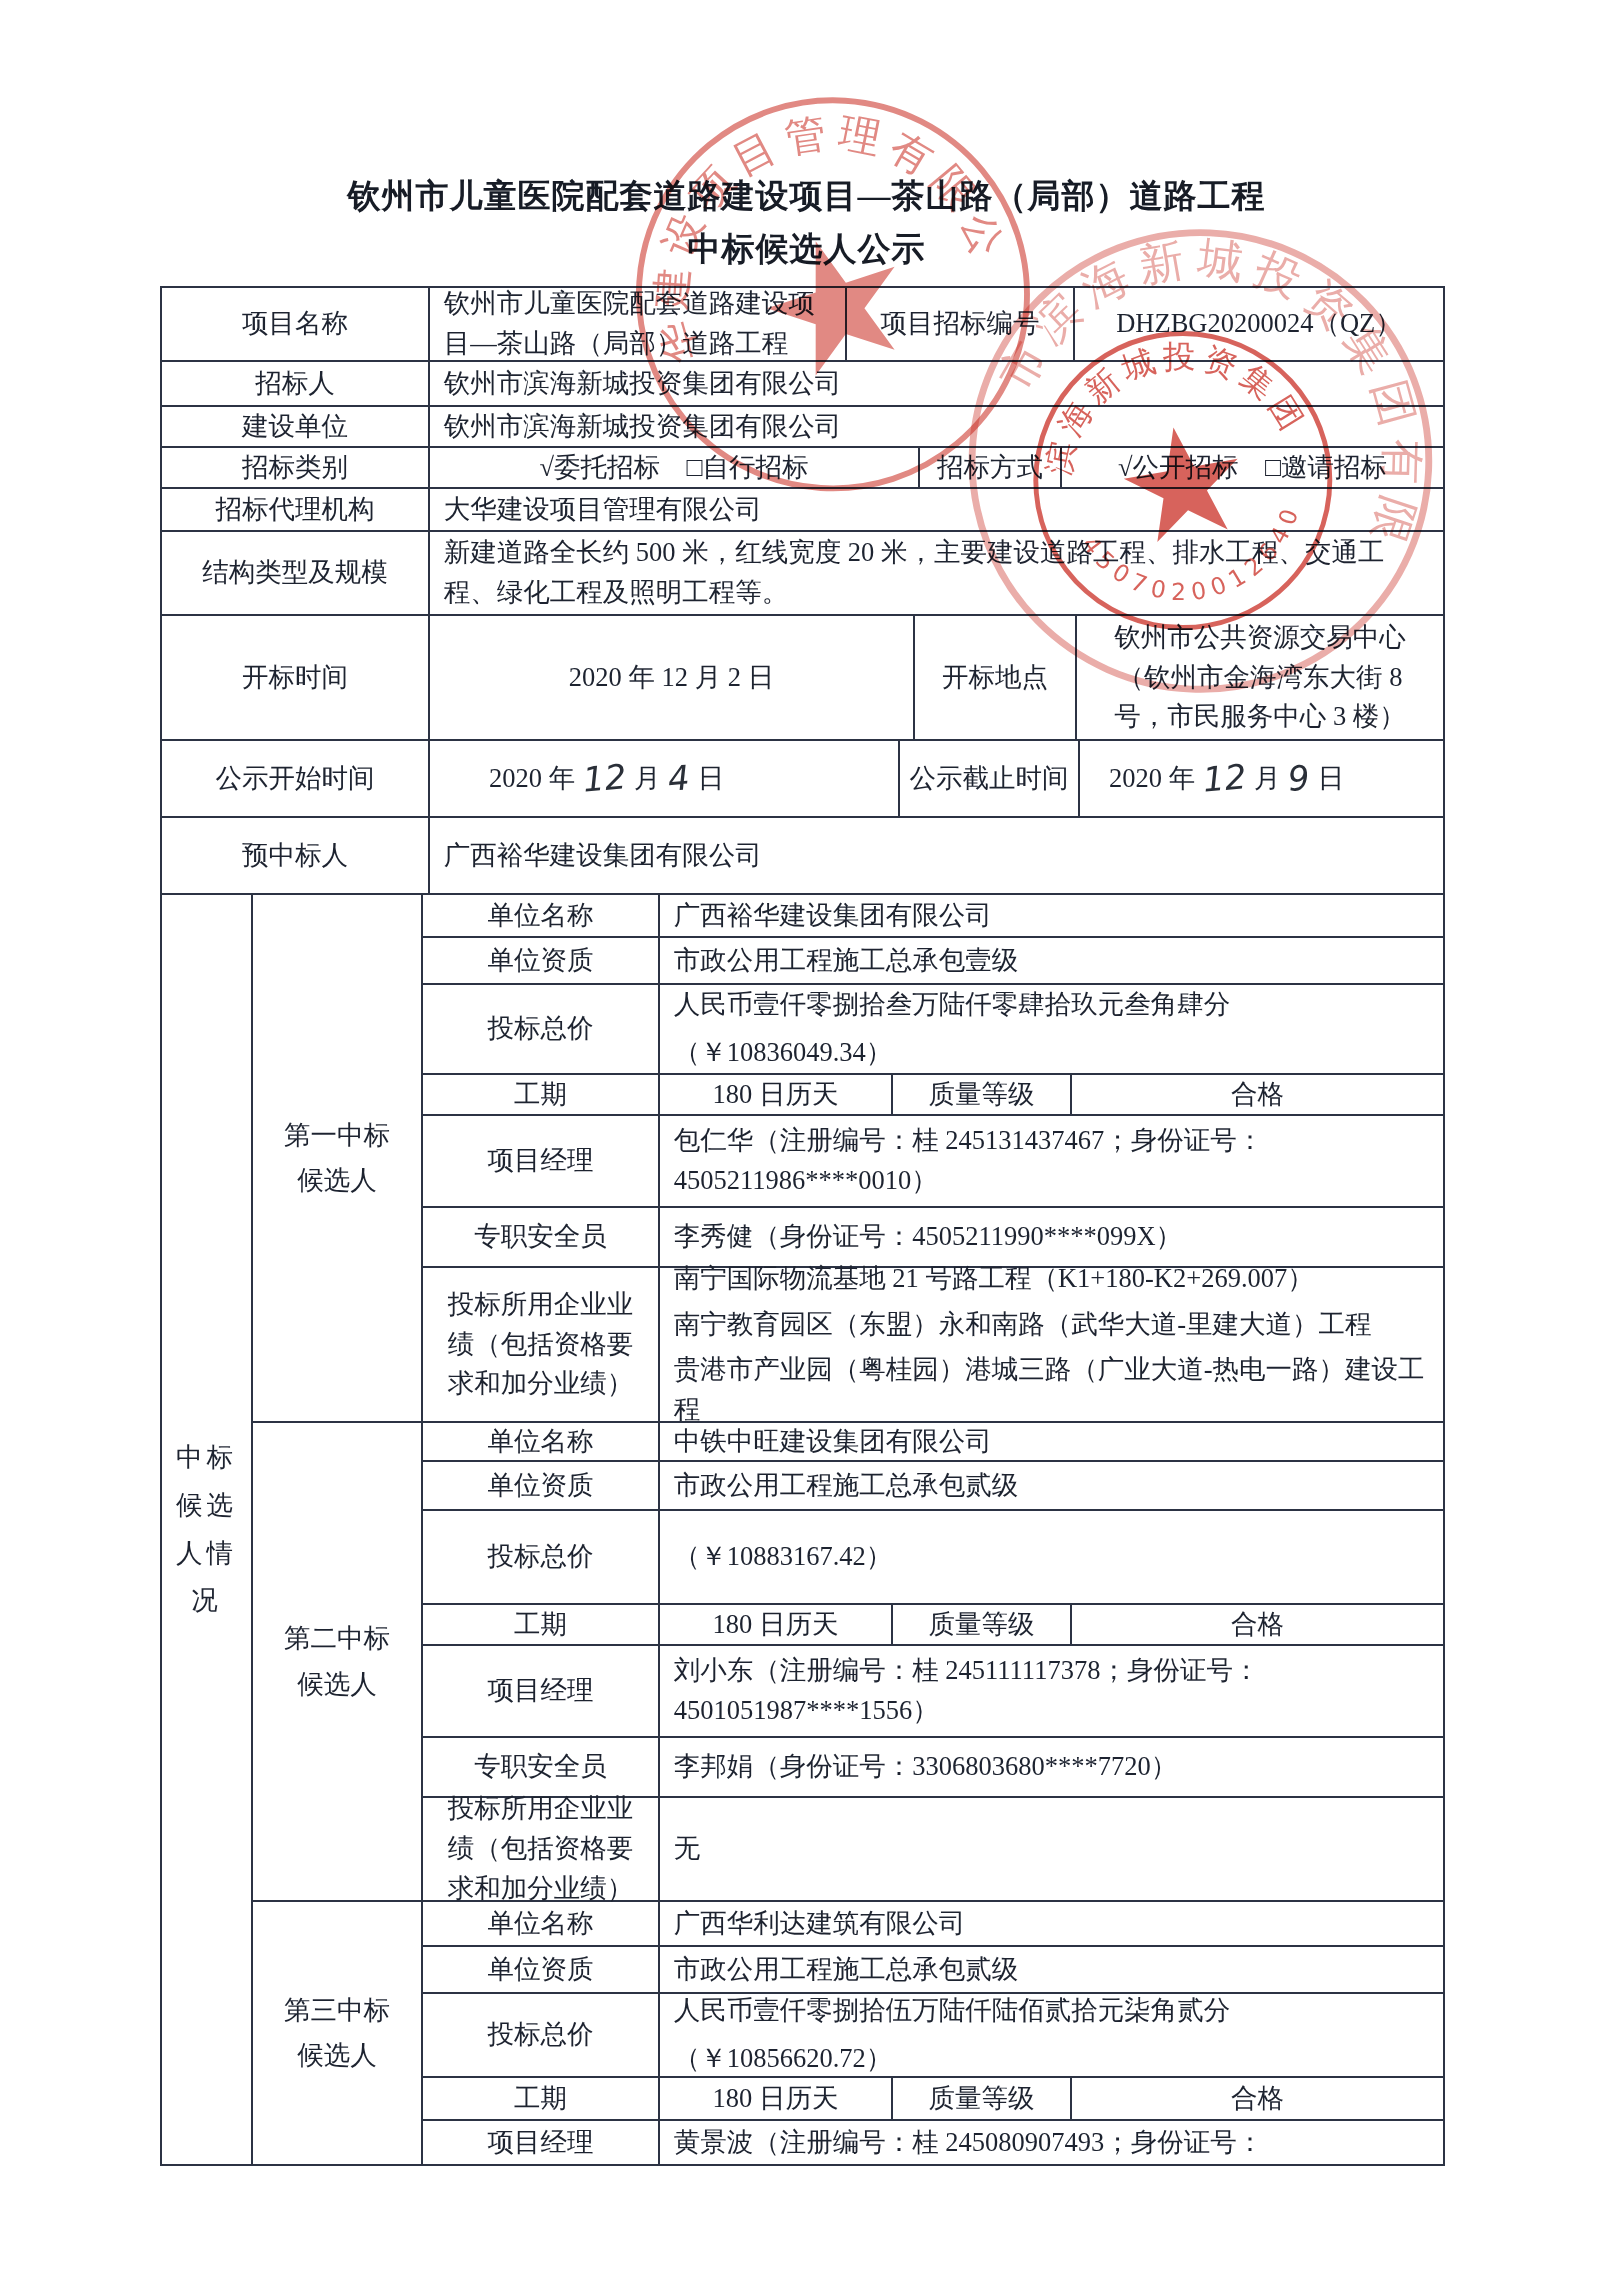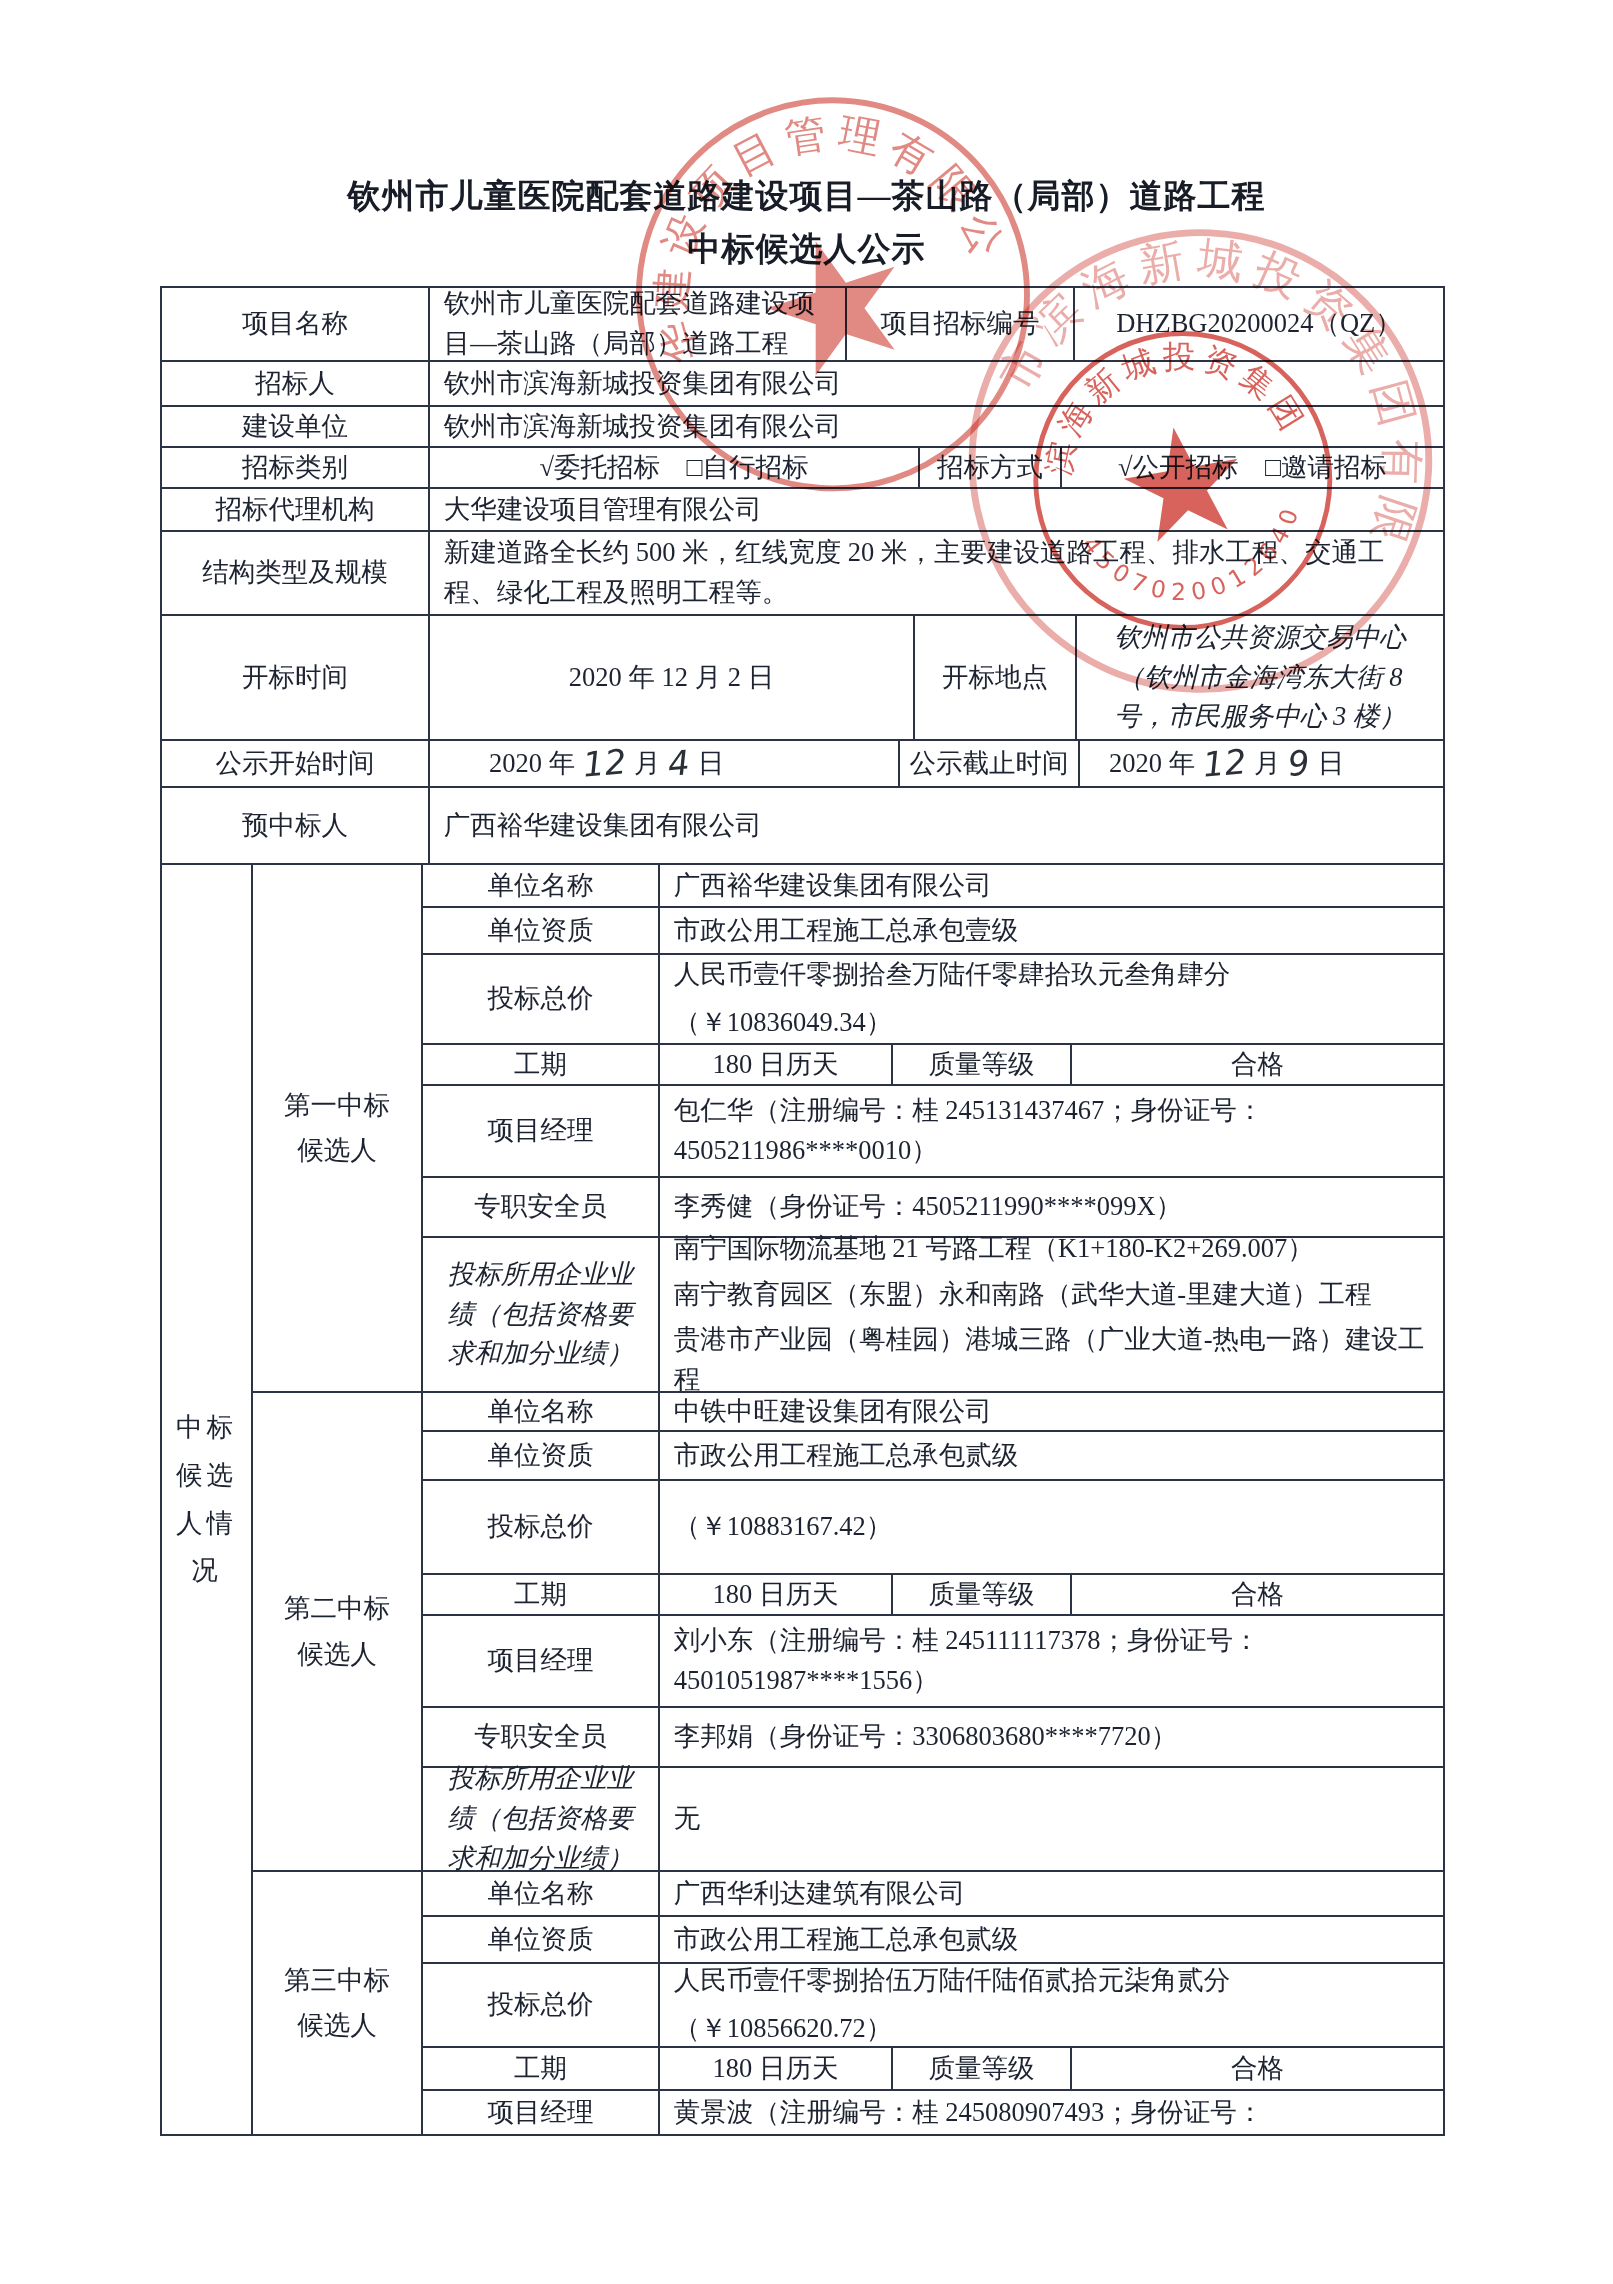--- a/index.html
+++ b/index.html
@@ -28,25 +28,25 @@
   .w-vopen{width:485px;flex:none;}
   .w-lopen{width:162px;flex:none;}
   .w-vpub{width:470px;flex:none;}
   .w-lpub{width:180px;flex:none;}
   .w-rest{flex:1;}
   .w-attr{width:237px;flex:none;}
   .w-dur{width:233px;flex:none;}
   .w-qlab{width:179px;flex:none;}
   
   .h40{height:39px}.h42{height:41px}.h44{height:43px}.h46{height:45px}.h48{height:47px}
-  .h50{height:49px}.h58{height:60px}.h62{height:77px}.h64{height:47px}.h76{height:74px}
+  .h50{height:49px}.h58{height:60px}.h62{height:77px}.h64{height:77px}.h76{height:74px}
   .h86{height:84px}.h92{height:90px}.h94{height:92px}.h96{height:94px}.h104{height:102px}
   .h128{height:125px}.h156{height:153px}
   .thick{border-bottom-width:2.9px;}
-  .wrapnarrow{padding:0 23.5px;font-style:italic;}
+  .wrapnarrow{padding:0 23.5px;}
   .cand-section{display:flex;}
   .side-cell{width:91px;flex:none;box-sizing:border-box;border-right:2px solid #2c3344;
     display:flex;align-items:center;justify-content:center;}
   .side-text{width:82px;font-size:26.5px;line-height:1.8;letter-spacing:3.9px;text-align:center;}
   .cand-col{flex:1;min-width:0;}
   .cand-block{display:flex;border-bottom:2.9px solid #2c3344;}
   .cand-block:last-child{border-bottom:none;}
   .rank-cell{width:170px;flex:none;box-sizing:border-box;border-right:2px solid #2c3344;
     display:flex;align-items:center;justify-content:center;}
   .rank-text{width:122px;font-size:26.5px;line-height:1.7;text-align:center;}

